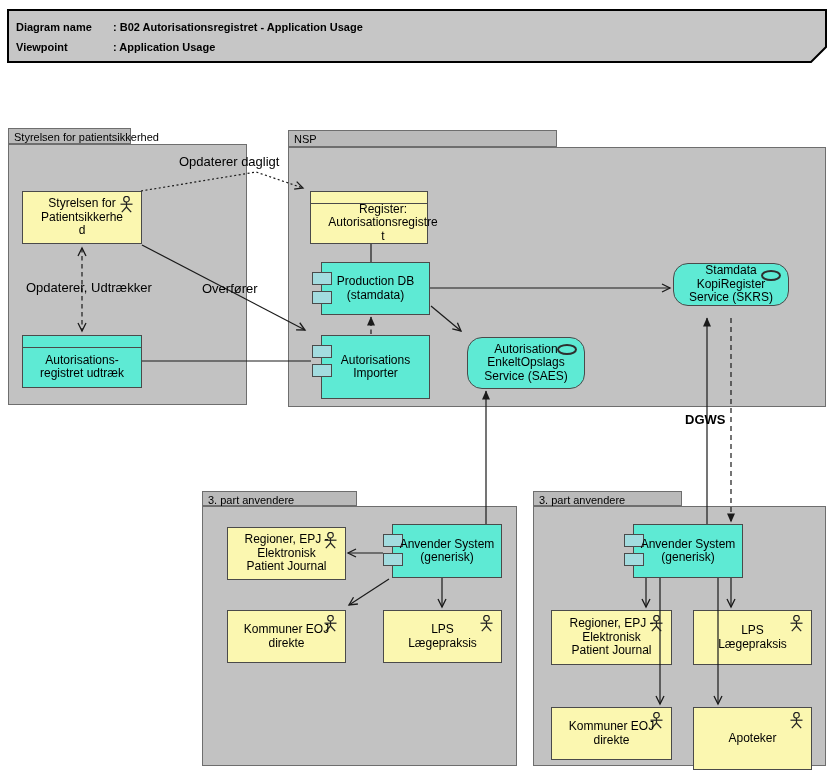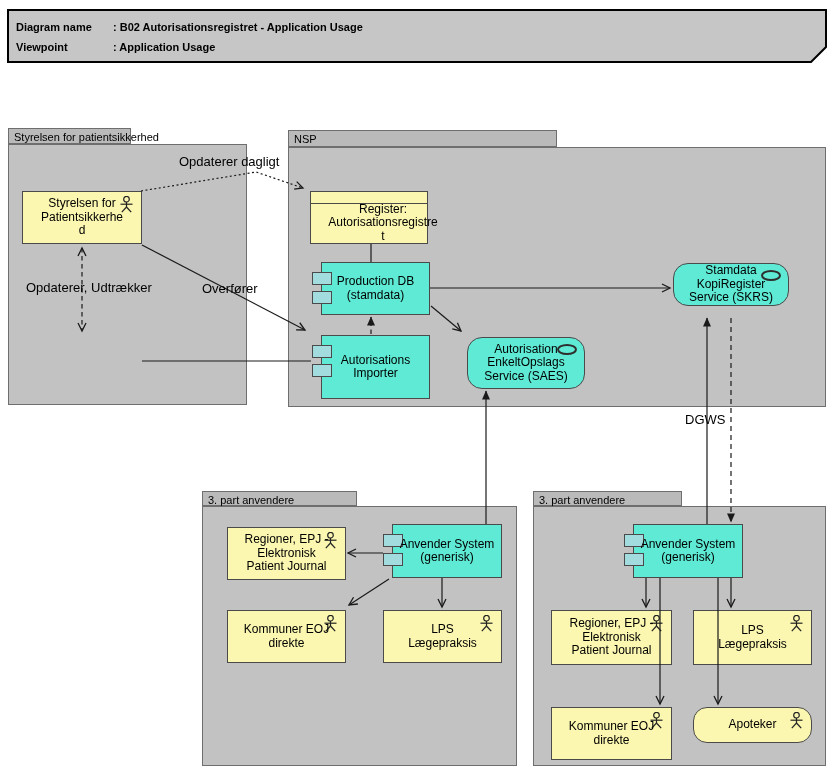--- a/index.html
+++ b/index.html
@@ -70,20 +70,25 @@
       <line x1="7.5" y1="6" x2="7.5" y2="11" stroke="#222" stroke-width="1.2"></line>
       <line x1="1.5" y1="8.2" x2="13.5" y2="8.2" stroke="#222" stroke-width="1.2"></line>
       <line x1="7.5" y1="11" x2="2.8" y2="16.2" stroke="#222" stroke-width="1.2"></line>
       <line x1="7.5" y1="11" x2="12.2" y2="16.2" stroke="#222" stroke-width="1.2"></line>
     </svg>
     <span class="label">Styrelsen for
 Patientsikkerhe
 d</span>
   </div>
 
+  <div class="node cyan dataobj" style="left:22px;top:335px;width:120px;height:53px;">
+    <span class="dhead"></span>
+    <span class="label">Autorisations-
+registret udtræk</span>
+  </div>
 
   <div class="node yellow dataobj" style="left:310px;top:191px;width:118px;height:53px;padding-left:28px;">
     <span class="dhead"></span>
     <span class="label">Register:
 Autorisationsregistre
 t</span>
   </div>
 
   <div class="node cyan" style="left:321px;top:262px;width:109px;height:53px;">
     <span class="ctab t1"></span>
@@ -194,21 +199,21 @@
       <circle cx="7.5" cy="3.2" r="2.8" fill="none" stroke="#222" stroke-width="1.2"></circle>
       <line x1="7.5" y1="6" x2="7.5" y2="11" stroke="#222" stroke-width="1.2"></line>
       <line x1="1.5" y1="8.2" x2="13.5" y2="8.2" stroke="#222" stroke-width="1.2"></line>
       <line x1="7.5" y1="11" x2="2.8" y2="16.2" stroke="#222" stroke-width="1.2"></line>
       <line x1="7.5" y1="11" x2="12.2" y2="16.2" stroke="#222" stroke-width="1.2"></line>
     </svg>
     <span class="label">Kommuner EOJ
 direkte</span>
   </div>
 
-  <div class="node yellow" style="left:693px;top:707px;width:119px;height:36px;border-radius:14px;">
+  <div class="node yellow" style="left:693px;top:707px;width:119px;height:63px;">
     <svg class="actor-icon" viewBox="0 0 15 17">
       <circle cx="7.5" cy="3.2" r="2.8" fill="none" stroke="#222" stroke-width="1.2"></circle>
       <line x1="7.5" y1="6" x2="7.5" y2="11" stroke="#222" stroke-width="1.2"></line>
       <line x1="1.5" y1="8.2" x2="13.5" y2="8.2" stroke="#222" stroke-width="1.2"></line>
       <line x1="7.5" y1="11" x2="2.8" y2="16.2" stroke="#222" stroke-width="1.2"></line>
       <line x1="7.5" y1="11" x2="12.2" y2="16.2" stroke="#222" stroke-width="1.2"></line>
     </svg>
     <span class="label">Apoteker</span>
   </div>
 
@@ -239,15 +244,15 @@
       <line x1="646" y1="578" x2="646" y2="607" marker-end="url(#mOpen)"></line>
       <line x1="660" y1="578" x2="660" y2="704" marker-end="url(#mOpen)"></line>
       <line x1="718" y1="578" x2="718" y2="704" marker-end="url(#mOpen)"></line>
       <line x1="731" y1="578" x2="731" y2="607" marker-end="url(#mOpen)"></line>
     </g>
   </svg>
 
   <div class="clabel" style="left:179px;top:155px;">Opdaterer dagligt</div>
   <div class="clabel" style="left:26px;top:281px;">Opdaterer, Udtrækker</div>
   <div class="clabel" style="left:202px;top:282px;">Overfører</div>
-  <div class="clabel" style="left:685px;top:413px;">DGWS</div>
+  <div class="clabel" style="left:685px;top:413px;font-weight:bold;">DGWS</div>
 
 </div>
 
 </body></html>

